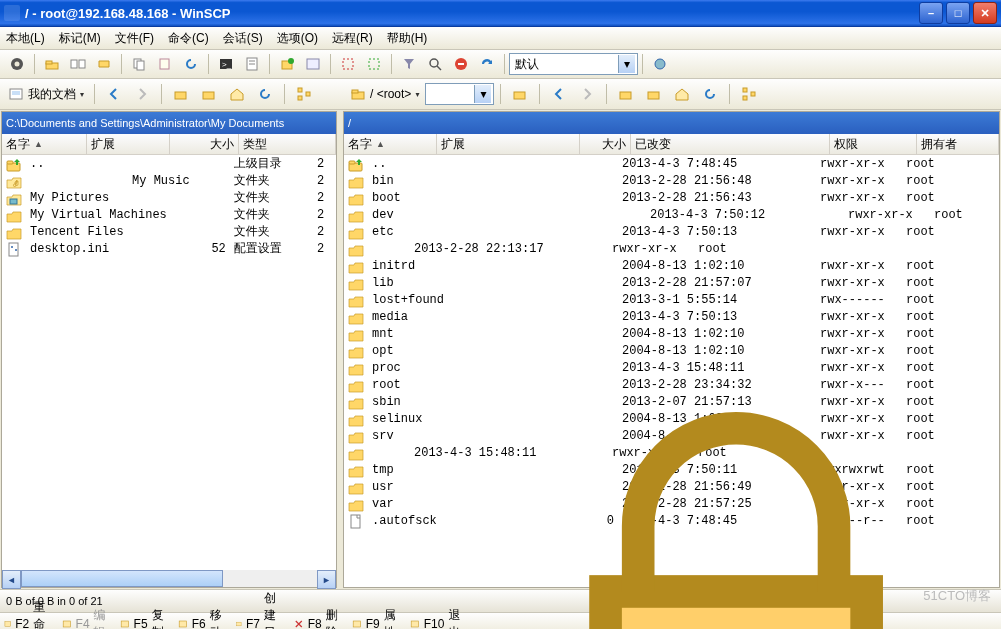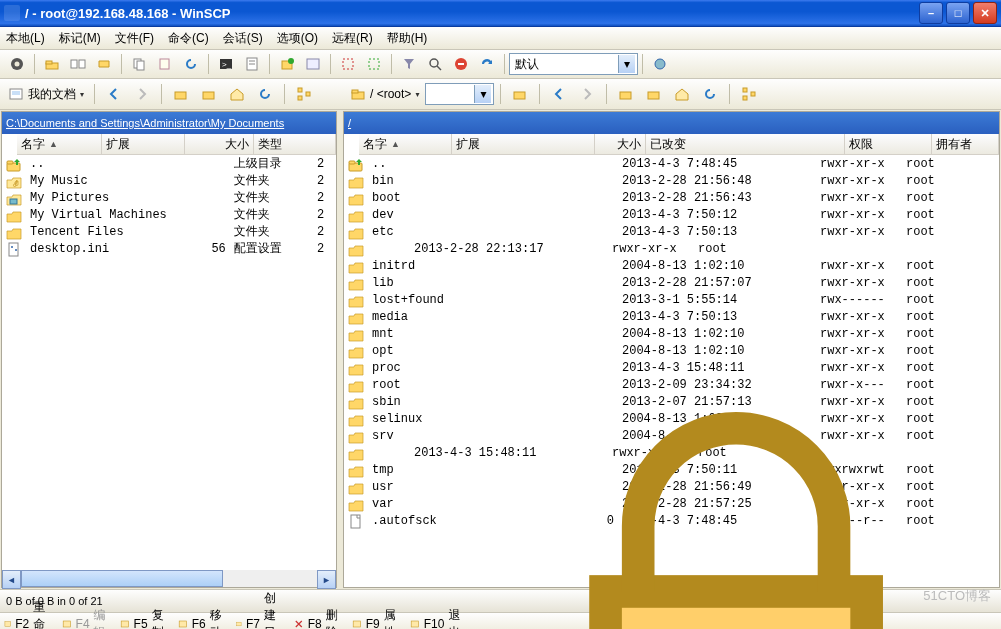--- a/index.html
+++ b/index.html
@@ -84,27 +84,25 @@
   margin:1px;
 }
 .pane.left { width: 334px; }
 .pane.right { flex:1; }
 .splitter { width:4px; background:#ece9d8; cursor:col-resize; }
 .pathbar {
   height: 18px; background: linear-gradient(to bottom,#3c7bd6,#2a5fbf);
   color:#fff; font-size:11px; padding:2px 4px;
   display:flex; align-items:center;
   white-space:nowrap;
-  text-decoration:underline;
 }
 .colheaders {
   height: 20px; display:flex;
   background: linear-gradient(to bottom,#fcfcfe,#eceae0);
   border-bottom: 1px solid #d4d0c8;
-  margin-left: 15px;
 }
 .colh {
   border-right:1px solid #d4d0c8;
   display:flex; align-items:center;
   padding:0 4px; font-size:12px;
   position: relative;
 }
 .sortind { margin-left:4px; font-size:9px; color:#555; }
 .filelist {
   flex:1; overflow-y:auto; overflow-x:hidden; background:#fff;
@@ -442,21 +440,21 @@
           <span class="fcell" style="width:170px;">..</span>
           <span class="fcell" style="width:30px; text-align:right;"></span>
           <span class="fcell" style="width:80px;">上级目录</span>
           <span class="fcell" style="width:16px;">2</span>
         </div>
         <div class="frow">
           <span class="ficon"><svg class="specfolder" viewBox="0 0 16 16">
               <path d="M1 6h5l1-2h8v10H1z"></path>
               <path d="M10 7v4a1.3 1.3 0 1 1-1-1V8l3-1v3a1.3 1.3 0 1 1-1-1V6z" fill="#36a" stroke="none"></path>
             </svg></span>
-          <span class="fcell" style="width:170px;">My Music</span>
+          <span class="fcell" style="width:170px;text-align:right;">My Music</span>
           <span class="fcell" style="width:30px; text-align:right;"></span>
           <span class="fcell" style="width:80px;">文件夹</span>
           <span class="fcell" style="width:16px;">2</span>
         </div>
         <div class="frow">
           <span class="ficon"><svg class="specfolder" viewBox="0 0 16 16">
               <path d="M1 6h5l1-2h8v10H1z"></path>
               <rect x="4" y="8" width="7" height="5" fill="#7bc" stroke="#379"></rect>
             </svg></span>
           <span class="fcell" style="width:170px;">My Pictures</span>
@@ -482,21 +480,21 @@
           <span class="fcell" style="width:80px;">文件夹</span>
           <span class="fcell" style="width:16px;">2</span>
         </div>
         <div class="frow">
           <span class="ficon"><svg class="fileini-svg" viewBox="0 0 16 16">
               <rect x="3" y="1" width="9" height="13"></rect>
               <circle cx="6" cy="5" r="1" fill="#36a"></circle>
               <circle cx="10" cy="8" r="1" fill="#36a"></circle>
             </svg></span>
           <span class="fcell" style="width:170px;">desktop.ini</span>
-          <span class="fcell" style="width:30px; text-align:right;">56</span>
+          <span class="fcell" style="width:30px; text-align:right;">52</span>
           <span class="fcell" style="width:80px;">配置设置</span>
           <span class="fcell" style="width:16px;">2</span>
         </div>
       </div>
     <div class="hscroll">
       <div class="btn">◄</div>
       <div class="thumb" style="width:200px;"></div>
       <div style="flex:1;"></div>
       <div class="btn">►</div>
     </div>
@@ -559,21 +557,21 @@
           <span class="fcell" style="width:190px;">2013-2-28 21:56:43</span>
           <span class="fcell" style="width:78px;">rwxr-xr-x</span>
           <span class="fcell" style="flex:1;">root</span>
         </div>
         <div class="frow">
           <span class="ficon"><svg class="folder-svg" viewBox="0 0 16 16">
               <path d="M1 6h5l1-2h8v10H1z"></path>
             </svg></span>
           <span class="fcell" style="width:200px;">dev</span>
           <span class="fcell" style="width:34px; text-align:right;"></span>
-          <span class="fcell" style="width:190px;">2013-4-3 7:50:12</span>
+          <span class="fcell" style="width:190px;margin-left:28px;">2013-4-3 7:50:12</span>
           <span class="fcell" style="width:78px;">rwxr-xr-x</span>
           <span class="fcell" style="flex:1;">root</span>
         </div>
         <div class="frow">
           <span class="ficon"><svg class="folder-svg" viewBox="0 0 16 16">
               <path d="M1 6h5l1-2h8v10H1z"></path>
             </svg></span>
           <span class="fcell" style="width:200px;">etc</span>
           <span class="fcell" style="width:34px; text-align:right;"></span>
           <span class="fcell" style="width:190px;">2013-4-3 7:50:13</span>
@@ -658,21 +656,21 @@
           <span class="fcell" style="width:190px;">2013-4-3 15:48:11</span>
           <span class="fcell" style="width:78px;">rwxr-xr-x</span>
           <span class="fcell" style="flex:1;">root</span>
         </div>
         <div class="frow">
           <span class="ficon"><svg class="folder-svg" viewBox="0 0 16 16">
               <path d="M1 6h5l1-2h8v10H1z"></path>
             </svg></span>
           <span class="fcell" style="width:200px;">root</span>
           <span class="fcell" style="width:34px; text-align:right;"></span>
-          <span class="fcell" style="width:190px;">2013-2-09 23:34:32</span>
+          <span class="fcell" style="width:190px;">2013-2-28 23:34:32</span>
           <span class="fcell" style="width:78px;">rwxr-x---</span>
           <span class="fcell" style="flex:1;">root</span>
         </div>
         <div class="frow">
           <span class="ficon"><svg class="folder-svg" viewBox="0 0 16 16">
               <path d="M1 6h5l1-2h8v10H1z"></path>
             </svg></span>
           <span class="fcell" style="width:200px;">sbin</span>
           <span class="fcell" style="width:34px; text-align:right;"></span>
           <span class="fcell" style="width:190px;">2013-2-07 21:57:13</span>

